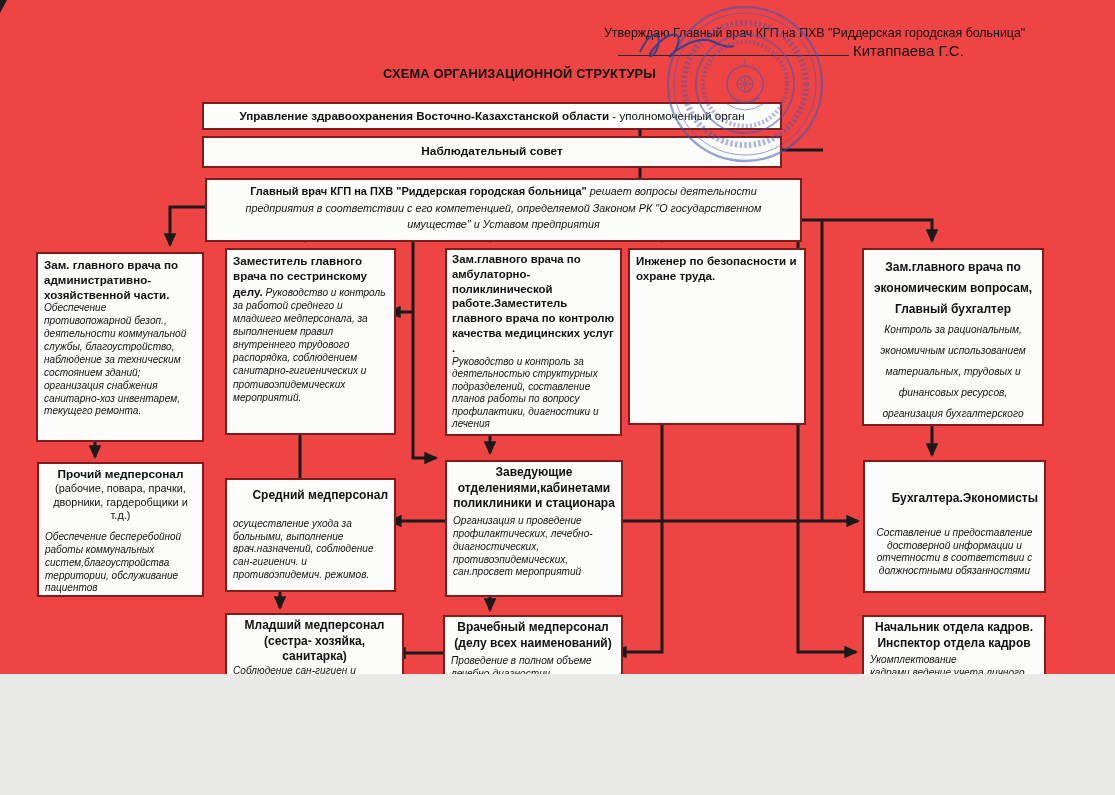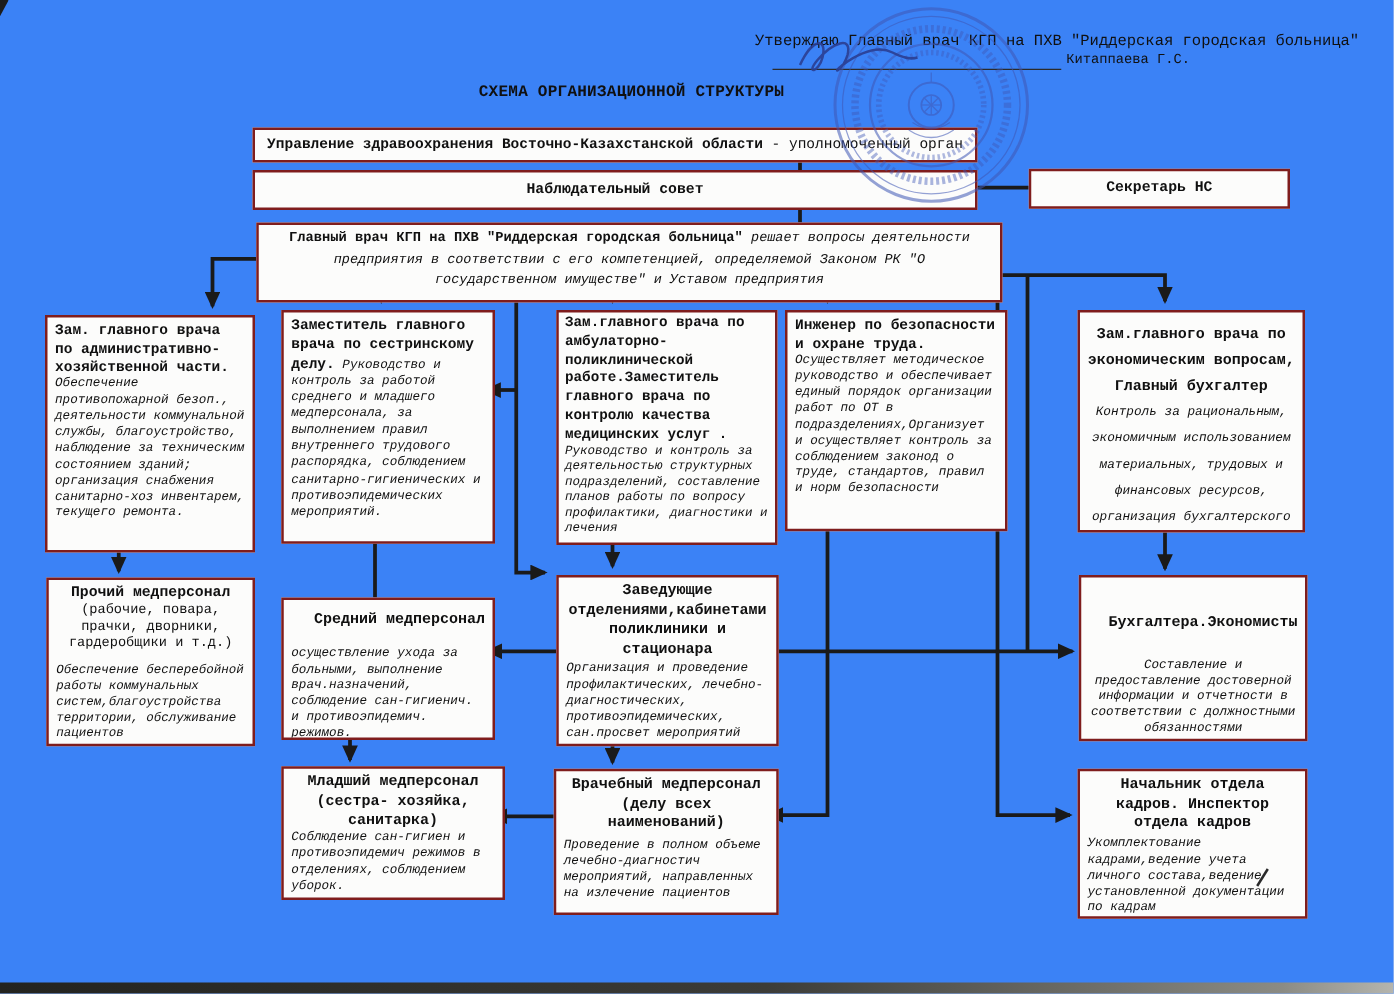--- a/index.html
+++ b/index.html
@@ -1,17 +1,17 @@
 <!DOCTYPE html>
 <html><head>
 <meta charset="utf-8">
 <style>
   html,body{margin:0;padding:0;background:#e9e9e7;}
-  .page{position:relative;width:1115px;height:795px;background:#3b82f6;
-        font-family:Liberation Mono, monospace;color:#101010;overflow:hidden;}
+  .page{position:relative;width:1115px;height:674px;background:#ef4444;
+        font-family:Liberation Sans, sans-serif;color:#101010;overflow:hidden;}
   .abs{position:absolute;}
   svg.lines{position:absolute;left:0;top:0;pointer-events:none;}
   .node{position:absolute;border:2px solid #7f1d1d;background:#fcfcfb;padding:3px 6px;
         overflow:hidden;line-height:1.3;}
   .node .h{font-weight:700;font-size:11.6px;line-height:1.3;display:block;}
   .node .d{font-style:italic;font-size:10.1px;line-height:1.28;display:block;}
   .hi{font-weight:700;} .di{font-style:italic;}
   .flexc{display:flex;align-items:center;justify-content:center;text-align:center;padding:0;}
   
   .n-authority{left:202px;top:102px;width:576px;height:24px;font-size:11.6px;}
@@ -50,21 +50,21 @@
   .n-junior{left:225px;top:613px;width:163px;height:97px;}
   .n-junior .h{text-align:center;font-size:12px;}
   .n-doctors{left:443px;top:615px;width:164px;height:107px;}
   .n-doctors .h{text-align:center;font-size:12px;}
   .n-doctors .d{margin-top:4px;}
   .n-hr{left:862px;top:615px;width:168px;height:110px;}
   .n-hr .h{text-align:center;font-size:12px;}
   .n-hr .d{margin-top:3px;}
   
   .approval1{left:604px;top:26px;font-size:12.4px;white-space:nowrap;}
-  .approval2{left:853px;top:42px;font-size:11px;white-space:nowrap;}
+  .approval2{left:853px;top:42px;font-size:15px;white-space:nowrap;}
   .sigline{left:618px;top:55px;width:231px;height:0;border-top:1.8px solid #2b2b2b;}
   .pagetitle{left:383px;top:66px;font-size:12.8px;font-weight:700;letter-spacing:.2px;white-space:nowrap;}
   
   .scanbar{left:0;top:786px;width:1115px;height:9px;
            background:linear-gradient(90deg,#23231f,#3c3c38 55%,#8b8b84 92%,#b5b5ae);}
   .cornermark{left:0;top:0;width:7px;height:13px;background:#1c1c1c;
               clip-path:polygon(0 0,100% 0,0 100%);}
   .penmark{left:1002px;top:701px;width:16px;height:0;border-top:2.5px solid #2a2a2a;
            transform:rotate(-58deg);}
   .stamp{left:660px;top:0px;opacity:.55;}
@@ -114,23 +114,20 @@
 
   <div class="node flexc n-authority">
     <span><span class="hi">Управление здравоохранения Восточно-Казахстанской области</span>
     <span>- уполномоченный орган</span></span>
   </div>
 
   <div class="node flexc n-board">
     <span>Наблюдательный совет</span>
   </div>
 
-  <div class="node flexc n-secretary">
-    <span>Секретарь НС</span>
-  </div>
 
   <div class="node n-chief">
     <span class="hi">Главный врач КГП на ПХВ "Риддерская городская больница"</span>
     <span class="di">решает вопросы деятельности предприятия в соответствии с его компетенцией, определяемой Законом РК "О государственном имуществе" и Уставом предприятия</span>
   </div>
 
   <div class="node n-admin">
     <span class="h">Зам. главного врача по административно-хозяйственной части.</span>
     <span class="d">Обеспечение противопожарной безоп., деятельности коммунальной службы, благоустройство, наблюдение за техническим состоянием зданий; организация снабжения санитарно-хоз инвентарем, текущего ремонта.</span>
   </div>
@@ -140,21 +137,20 @@
     <span class="di">Руководство и контроль за работой среднего и младшего медперсонала, за выполнением правил внутреннего трудового распорядка, соблюдением санитарно-гигиенических и противоэпидемических мероприятий.</span>
   </div>
 
   <div class="node n-outp">
     <span class="h">Зам.главного врача по амбулаторно-поликлинической работе.Заместитель главного врача по контролю качества медицинских услуг .</span>
     <span class="d">Руководство и контроль за деятельностью структурных подразделений, составление планов работы по вопросу профилактики, диагностики и лечения</span>
   </div>
 
   <div class="node n-safety">
     <span class="h">Инженер по безопасности и охране труда.</span>
-    <span class="d">Осуществляет методическое руководство и обеспечивает единый порядок организации работ по ОТ в подразделениях,Организует и осуществляет контроль за соблюдением законод о труде, стандартов, правил и норм безопасности</span>
   </div>
 
   <div class="node n-econ">
     <span class="hi">Зам.главного врача по экономическим вопросам, Главный бухгалтер</span>
     <span class="di">Контроль за рациональным, экономичным использованием материальных, трудовых и финансовых ресурсов, организация бухгалтерского учета.</span>
   </div>
 
   <div class="node n-other">
     <span class="h">Прочий медперсонал</span>
     <span class="sub">(рабочие, повара, прачки, дворники, гардеробщики и т.д.)</span>

